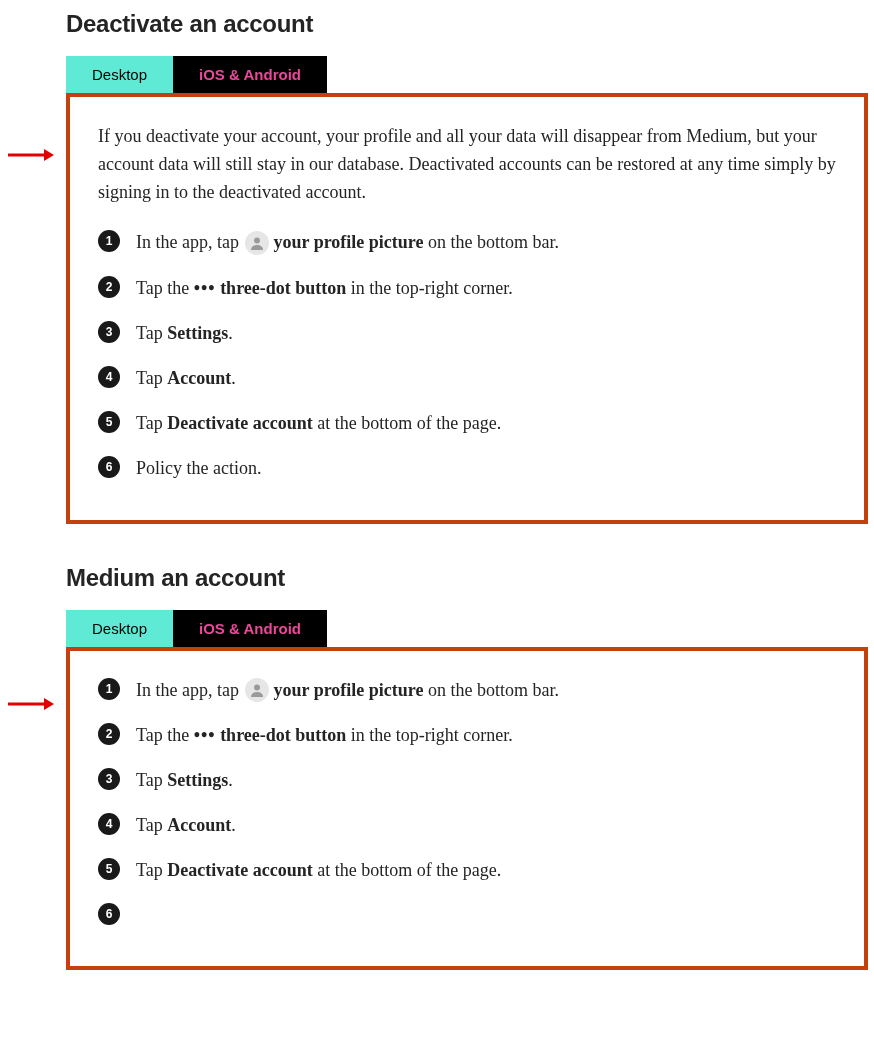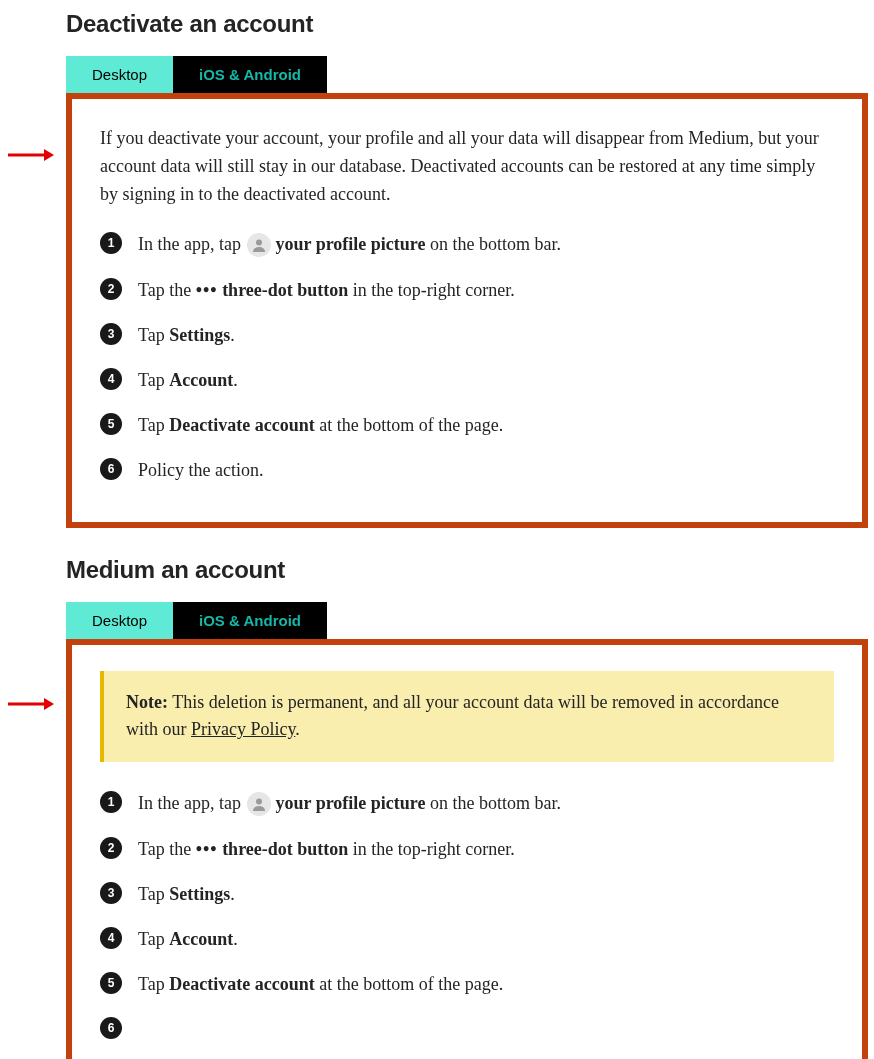--- a/index.html
+++ b/index.html
@@ -28,25 +28,25 @@
   .tab {
     padding: 10px 26px;
     font-size: 15px;
     background: #5eead4;
     border: none;
     cursor: pointer;
     font-weight: 500;
   }
   .tab.active {
     background: #000;
-    color: #14b8a6;
+    color: #ec4899;
     font-weight: 600;
   }
   .panel {
-    border: 6px solid #c2410c;
+    border: 4px solid #c2410c;
     padding: 26px 28px 38px 28px;
     width: 802px;
   }
   .intro {
     font-family: Georgia, "Times New Roman", serif;
     font-size: 18px;
     line-height: 1.55;
     color: #242424;
     margin: 0 0 22px 0;
   }
@@ -103,21 +103,21 @@
     width: 24px;
     height: 24px;
     border-radius: 50%;
     background: #e6e6e6;
     align-items: center;
     justify-content: center;
     margin: 0 4px 2px 2px;
   }
   .profile-chip svg { display: block; }
   .dots { font-weight: 700; letter-spacing: 1px; }
-  .section-block { margin-bottom: 28px; }
+  .section-block { margin-bottom: 40px; }
   .arrow {
     position: absolute;
     left: 8px;
     width: 46px;
     height: 12px;
   }
   .arrow-1 { top: 149px; }
   .arrow-2 { top: 698px; }
   .arrow svg { display: block; }
 </style>
@@ -181,25 +181,20 @@
     </div>
   </div>
 
   <div class="section-block">
     <h2 class="section-heading">Medium an account</h2>
     <div class="tabs">
       <button class="tab">Desktop</button>
       <button class="tab active">iOS &amp; Android</button>
     </div>
     <div class="panel">
-      <div class="note-box">
-        <p class="note-text">
-          <span class="note-label">Note:</span><span> This deletion is permanent, and all your account data will be removed in accordance with our </span><span class="note-link">Privacy Policy</span><span>.</span>
-        </p>
-      </div>
       <ol class="steps">
         <li>
           <span class="step-num">1</span>
           <span>In the app, tap </span><span class="profile-chip">
               <svg width="16" height="16" viewBox="0 0 16 16">
                 <circle cx="8" cy="5.5" r="3" fill="#9a9a9a"></circle>
                 <path d="M2 15c0-3.3 2.7-5 6-5s6 1.7 6 5" fill="#9a9a9a"></path>
               </svg>
             </span><span class="bolded">your profile picture</span><span> on the bottom bar.</span>
         </li>

